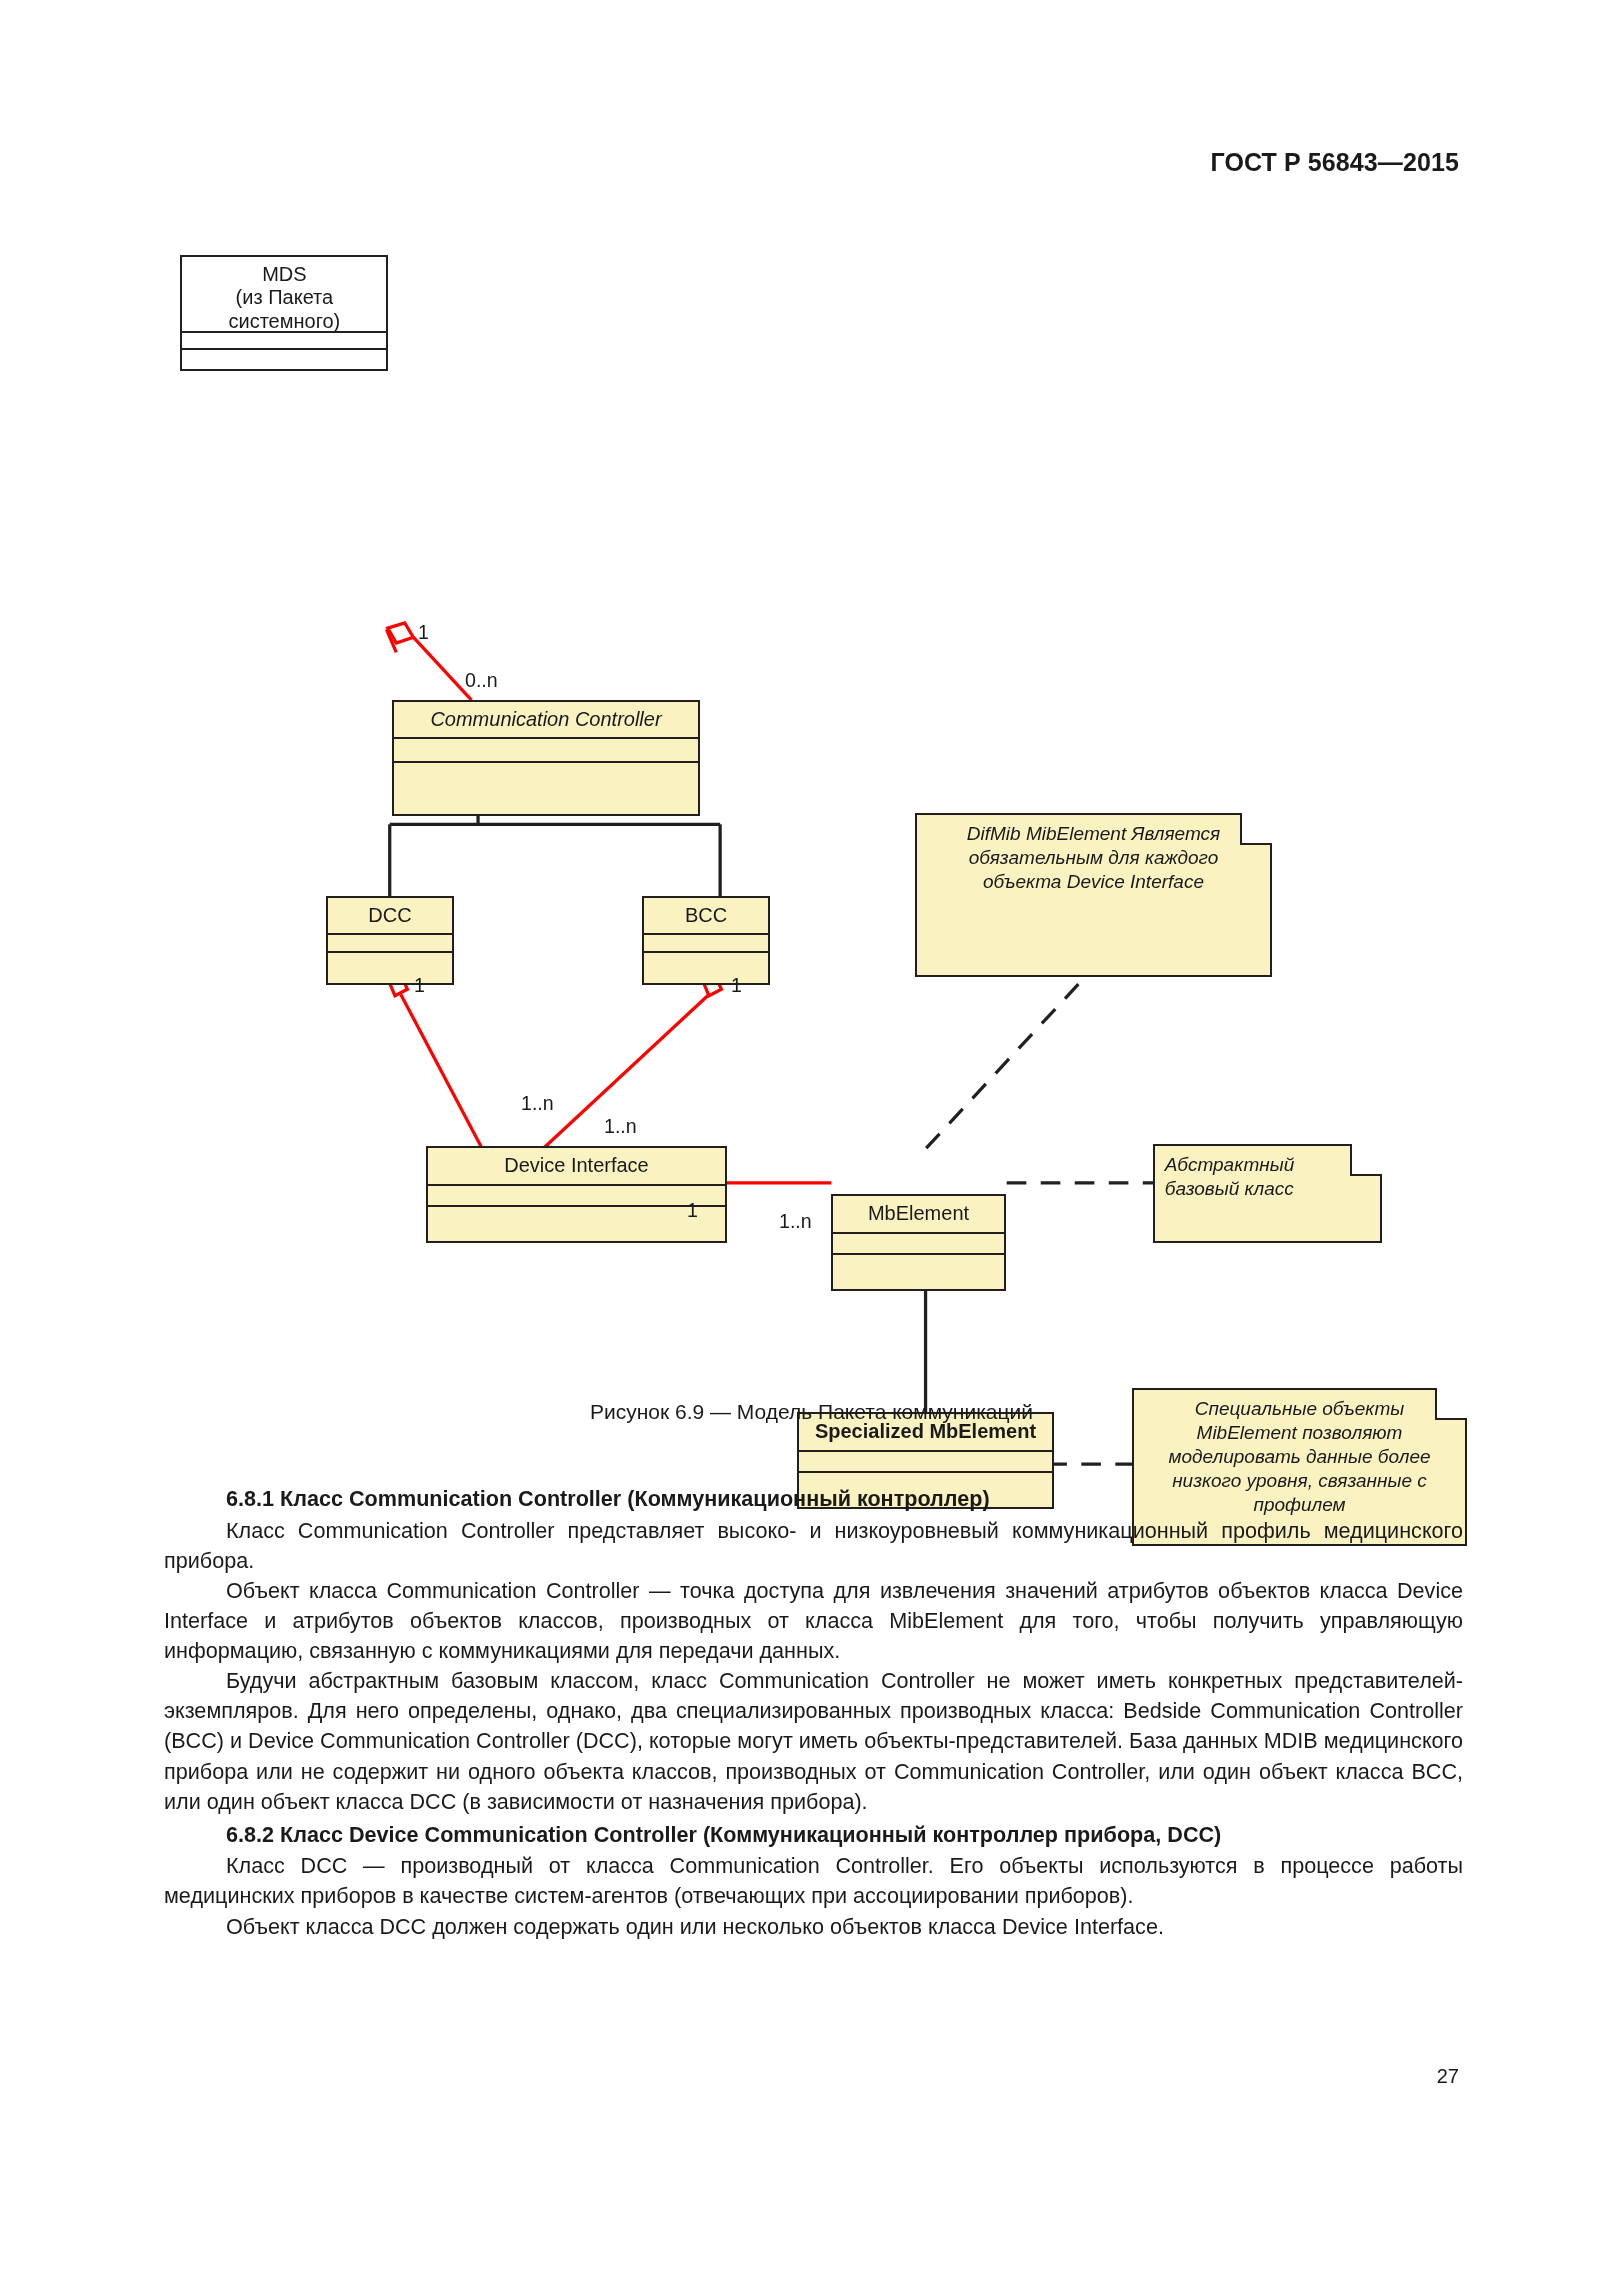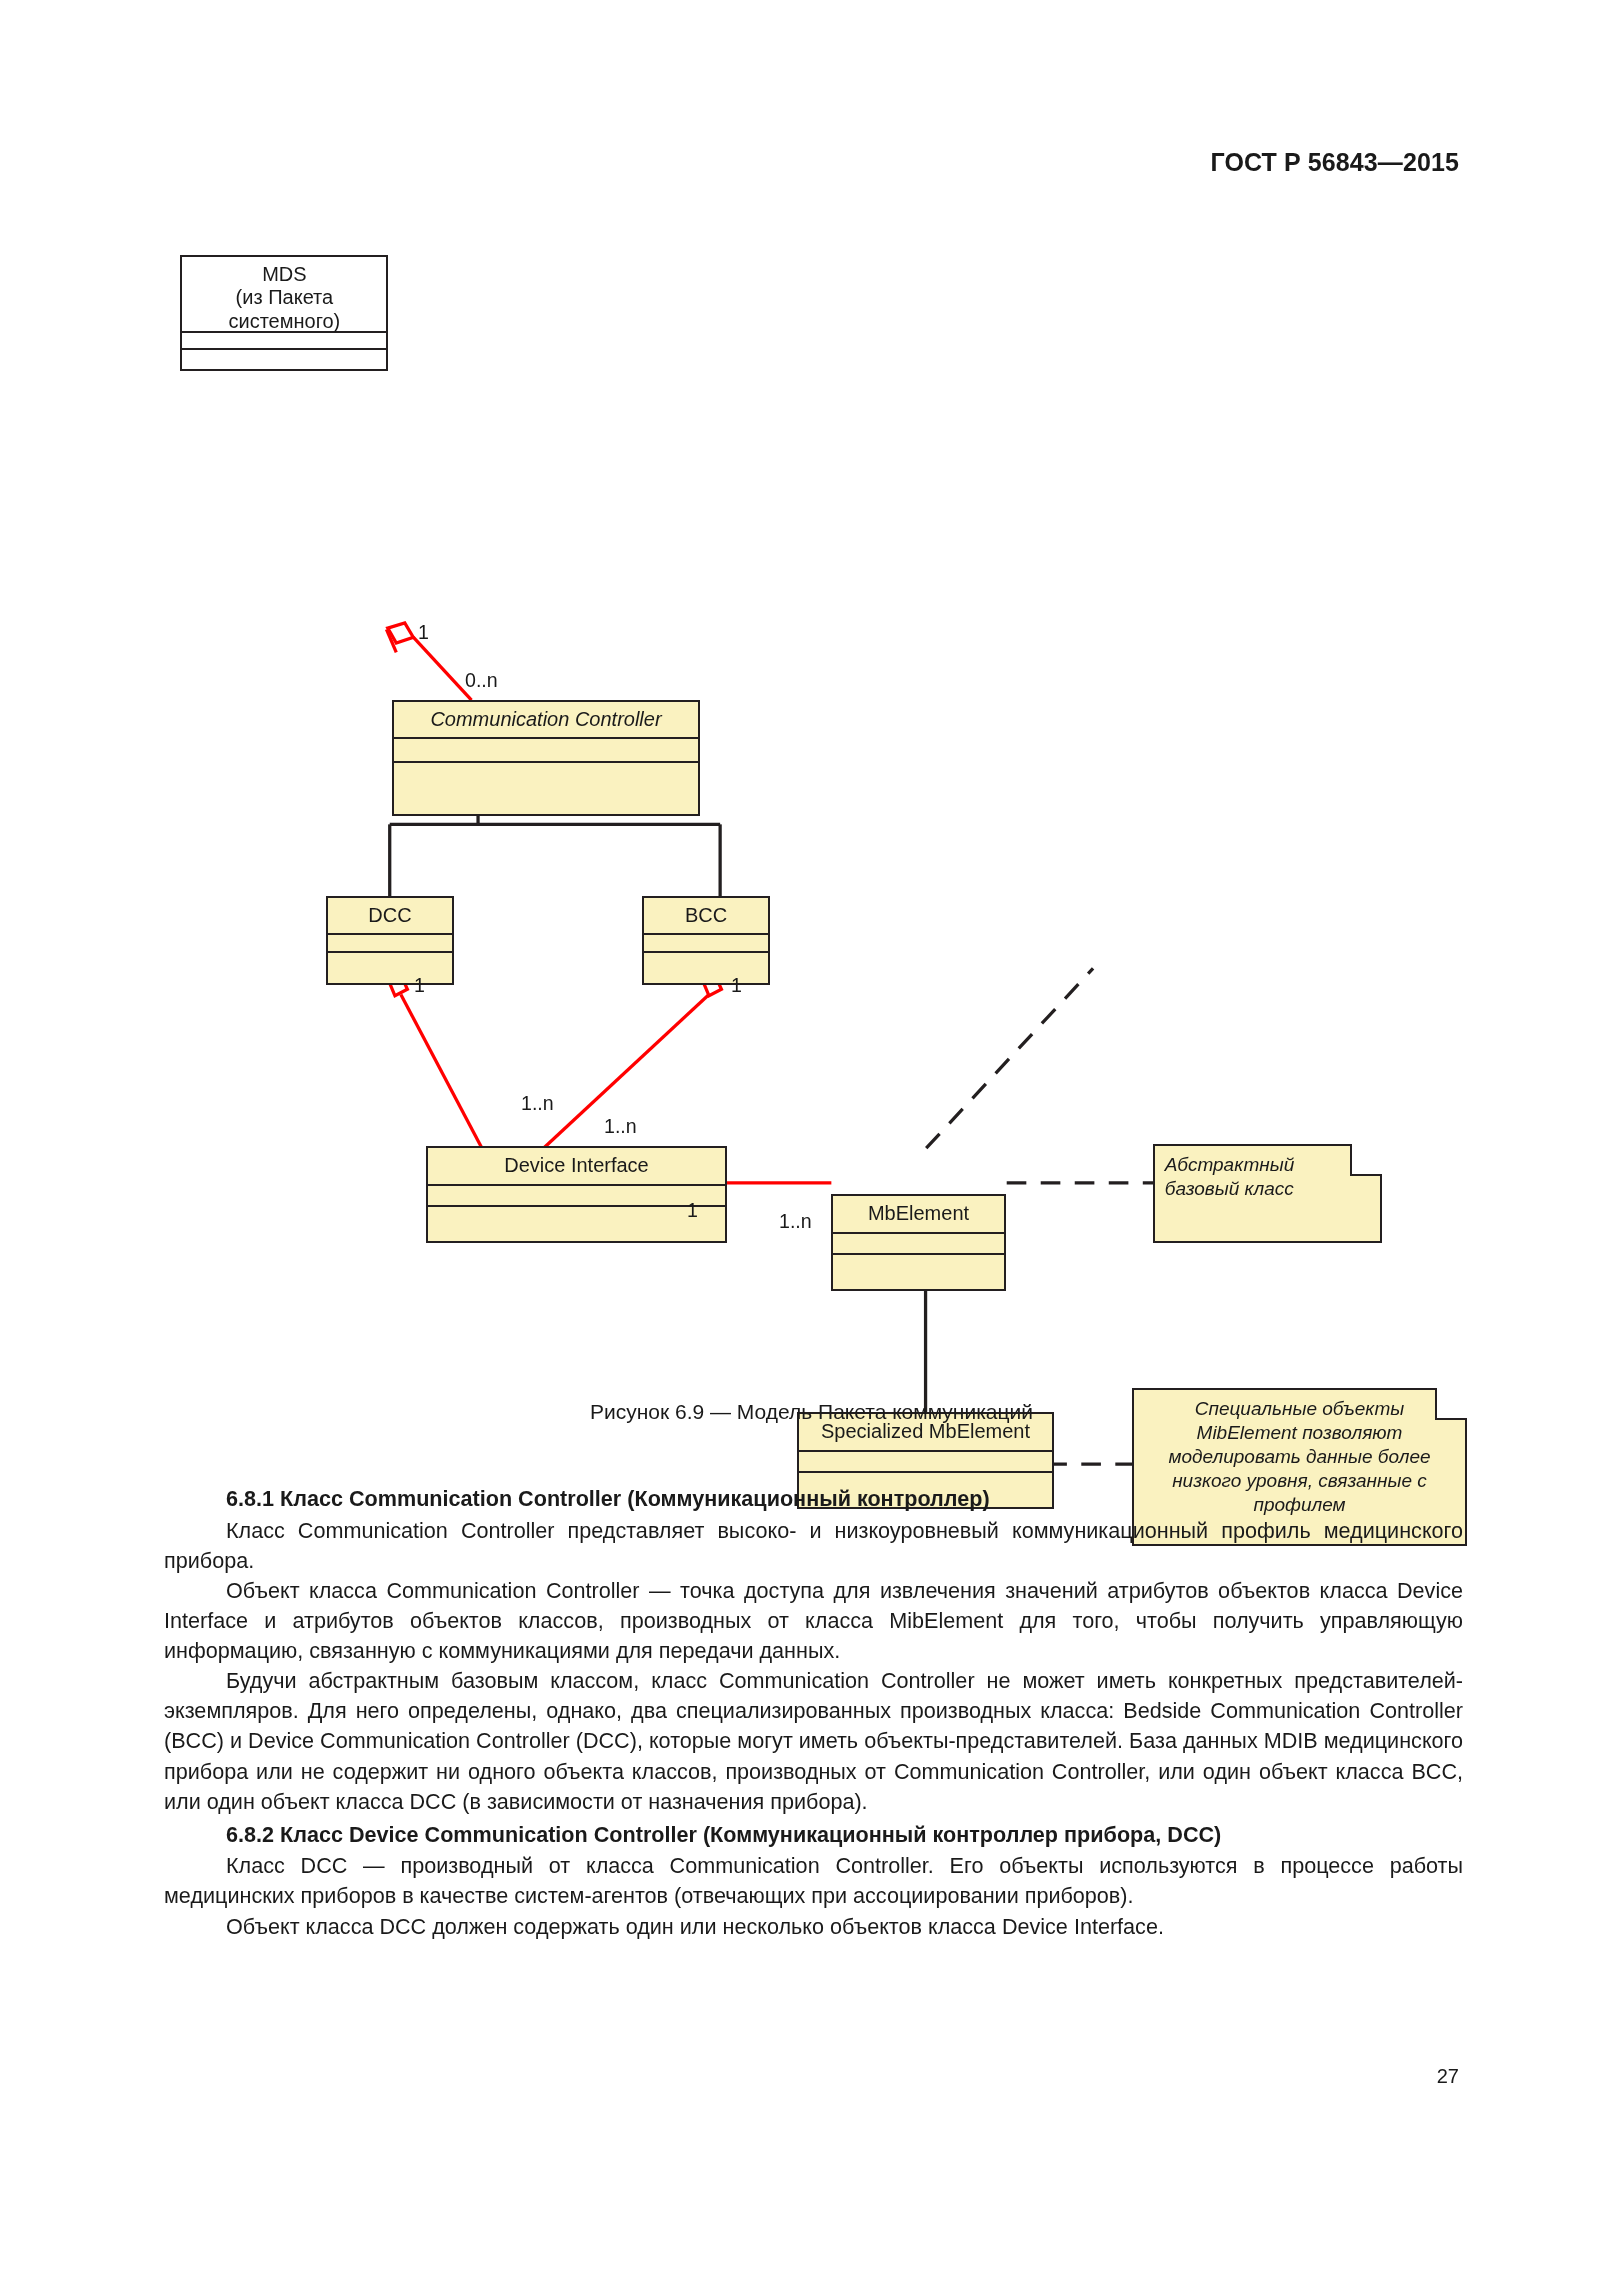--- a/index.html
+++ b/index.html
@@ -148,25 +148,32 @@
       <div class="ops" style="height:33px;"></div>
     </div>
 
     <div class="uml" style="left:667px;top:952px;width:175px;height:97px;">
       <div class="name" style="height:38px;">MbElement</div>
       <div class="attrs" style="height:21px;"></div>
       <div class="ops" style="height:33px;"></div>
     </div>
 
     <div class="uml" style="left:633px;top:1170px;width:257px;height:97px;">
-      <div class="name" style="height:38px;">Specialized MbElement</div>
+      <div class="name" style="height:38px;font-weight:bold;">Specialized MbElement</div>
       <div class="attrs" style="height:21px;"></div>
       <div class="ops" style="height:33px;"></div>
     </div>
 
+    <div class="note" style="left:751px;top:571px;width:357px;height:164px;">
+      <div class="body"></div>
+      <div class="fold"></div>
+      <div class="txt center">DifMib MibElement Является
+обязательным для каждого
+объекта Device Interface</div>
+    </div>
 
     <div class="note" style="left:989px;top:902px;width:229px;height:99px;">
       <div class="body"></div>
       <div class="fold"></div>
       <div class="txt left">Абстрактный
 базовый класс</div>
     </div>
 
     <div class="note" style="left:968px;top:1146px;width:335px;height:158px;">
       <div class="body"></div>

